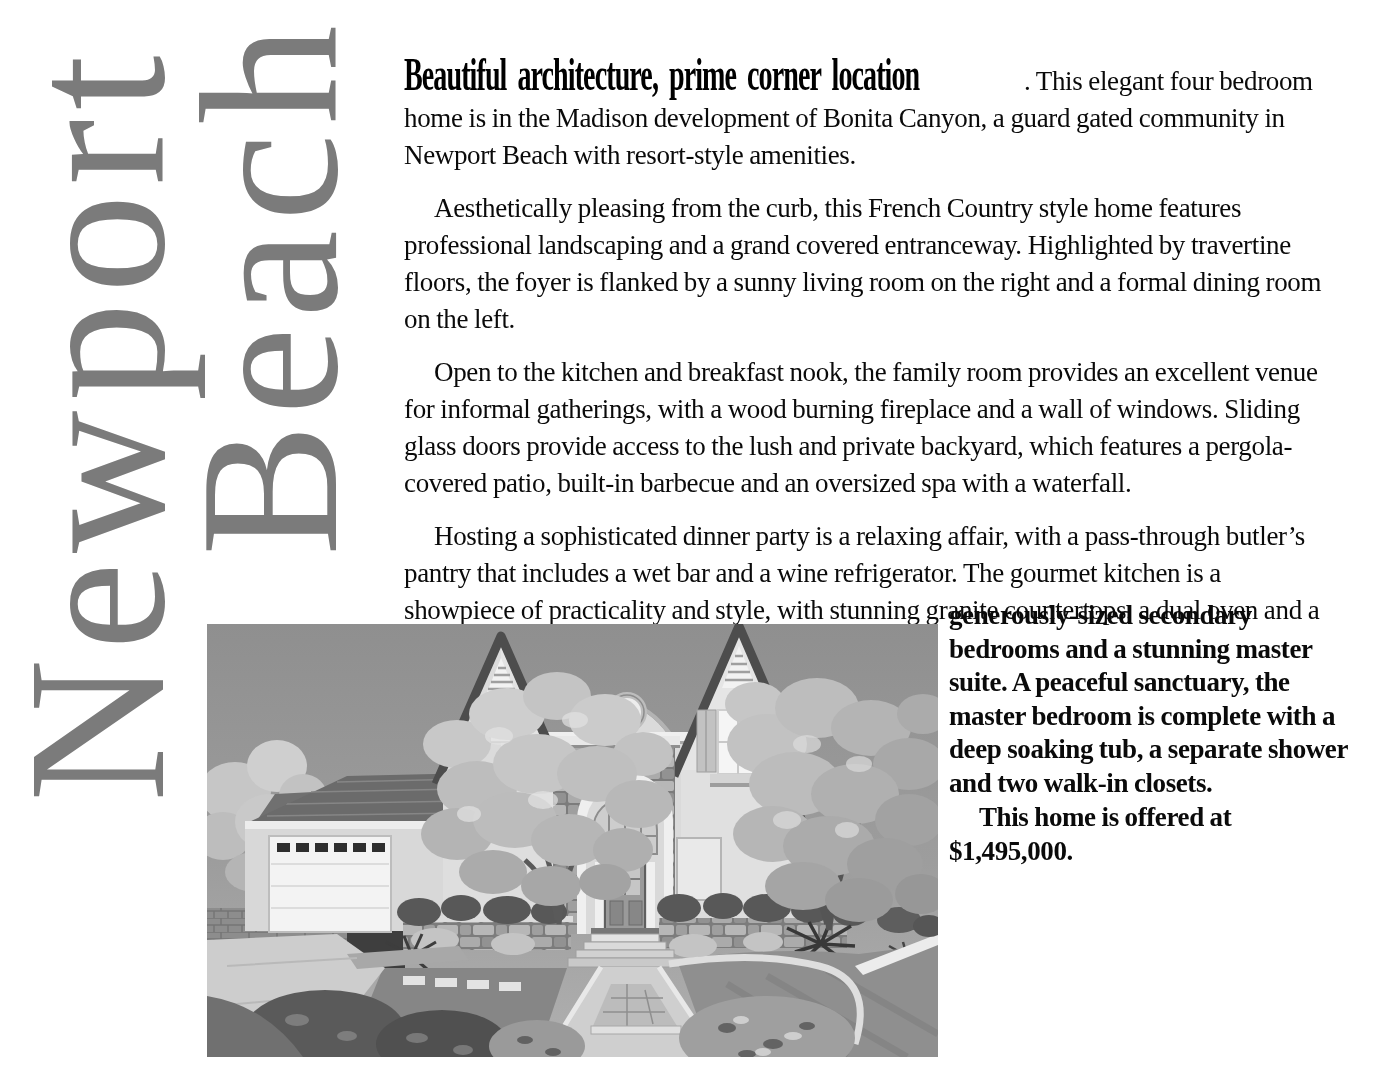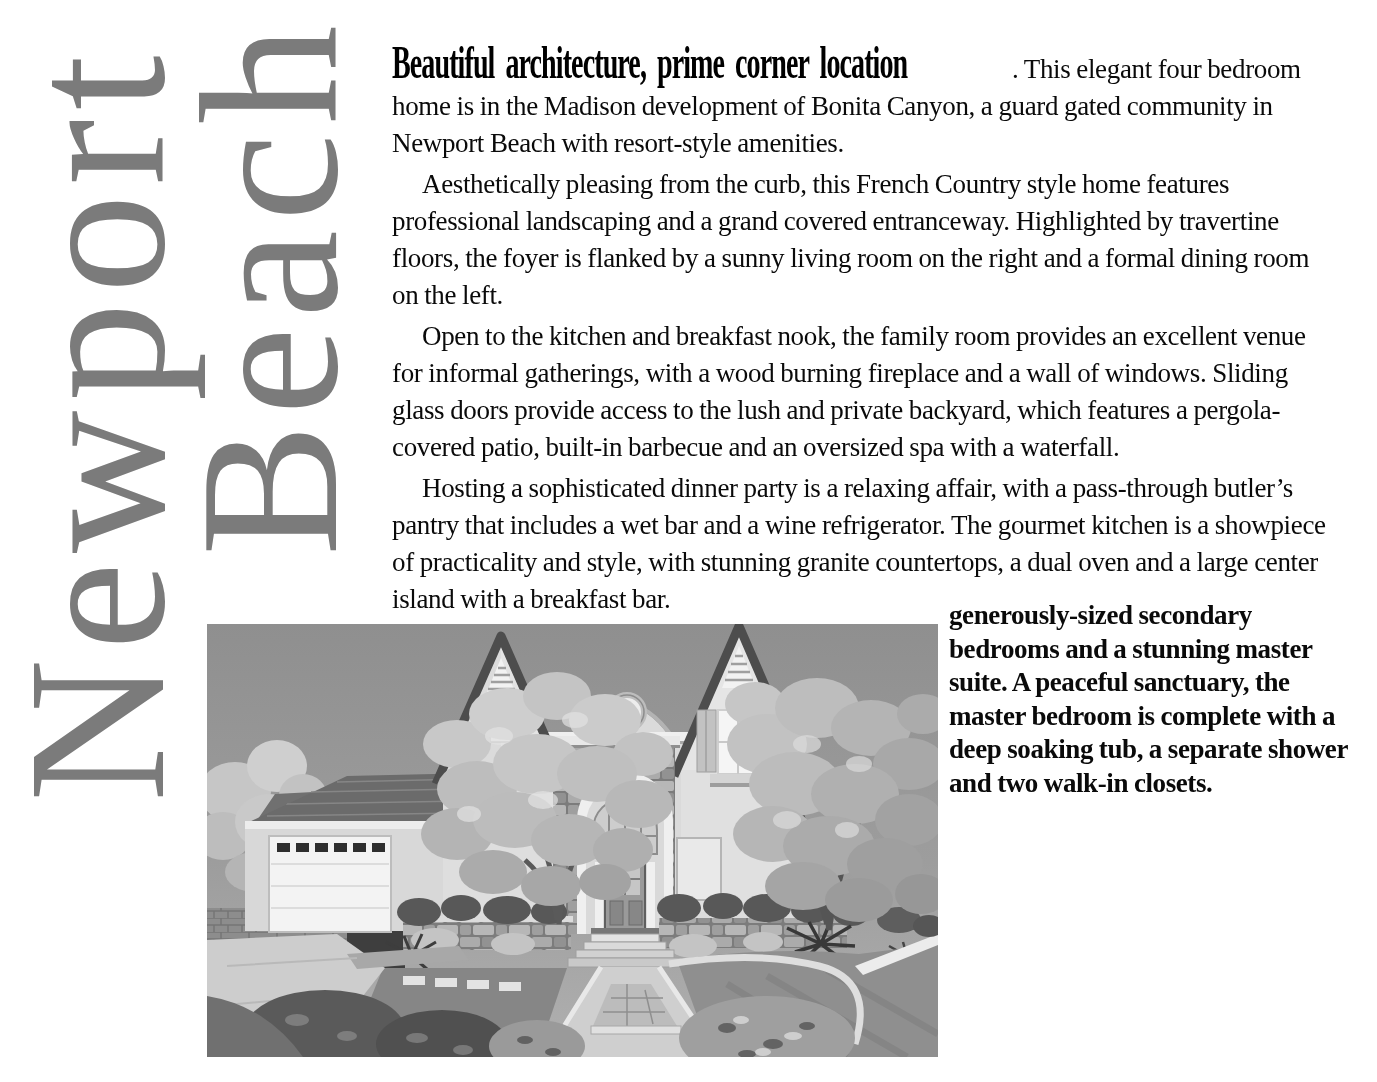--- a/index.html
+++ b/index.html
@@ -18,21 +18,21 @@
     font-weight:400;color:#7b7b7b;
   }
   .vword.newport{left:17px;top:802px;width:760px;height:160px;}
   .vword.beach{left:190px;top:556px;width:545px;height:160px;}
 
   
   .article{
     position:absolute;left:388px;top:40px;width:957px;
     font-size:27px;line-height:37px;letter-spacing:-0.35px;word-spacing:-0.5px;
   }
-  .article p{margin:4px;padding:0;}
+  .article p{margin:16px;padding:0;}
   .indent{text-indent:30px;}
   .nowrap{white-space:nowrap;}
 
   .hbox{display:inline-block;width:620px;height:38px;vertical-align:baseline;overflow:visible;}
   .headline{
     display:inline-block;white-space:nowrap;
     font-weight:700;font-size:46px;line-height:38px;
     letter-spacing:-1.5px;word-spacing:8px;color:#000;
     transform:scaleX(0.61);transform-origin:0 100%;
   }
@@ -57,20 +57,21 @@
 
   <div class="article">
     <p class="lead"><span class="hbox"><span class="headline">Beautiful architecture, prime corner location</span></span><span>. This elegant four bedroom home is in the Madison development of Bonita Canyon, a guard gated community in Newport Beach with resort-style amenities.</span></p>
     <p class="indent">Aesthetically pleasing from the curb, this French Country style home features professional landscaping and a grand covered entranceway. Highlighted by travertine floors, the foyer is flanked by a sunny living room on the right and a formal dining room on the left.</p>
     <p class="indent">Open to the kitchen and breakfast nook, the family room provides an excellent venue for informal gatherings, with a wood burning fireplace and a wall of windows. Sliding glass doors provide access to the lush and private backyard, which features a pergola-covered patio, built-in barbecue and an oversized spa with a waterfall.</p>
     <p class="indent">Hosting a sophisticated dinner party is a relaxing affair, with a pass-through butler’s pantry that includes a wet bar and a wine refrigerator. The gourmet kitchen is a showpiece of practicality and style, with stunning granite countertops, a dual oven and a large center island with a breakfast bar.</p>
   </div>
 
   <div class="narrow">
     <p>generously-sized secondary bedrooms and a stunning master suite. A peaceful sanctuary, the master bedroom is complete with a deep soaking tub, a separate shower and two walk-in closets.</p>
+    <p class="indent">This home is offered at $1,495,000.</p>
   </div>
 
   <svg class="photo" viewBox="0 0 731 433" xmlns="http://www.w3.org/2000/svg">
     <defs>
       <linearGradient id="sky" x1="0" y1="0" x2="0" y2="1">
         <stop offset="0" stop-color="#8f8f8f"></stop>
           <stop offset="0.55" stop-color="#9d9d9d"></stop>
           <stop offset="1" stop-color="#b0b0b0"></stop>
       </linearGradient>
       <pattern id="stone" width="36" height="24" patternUnits="userSpaceOnUse">

